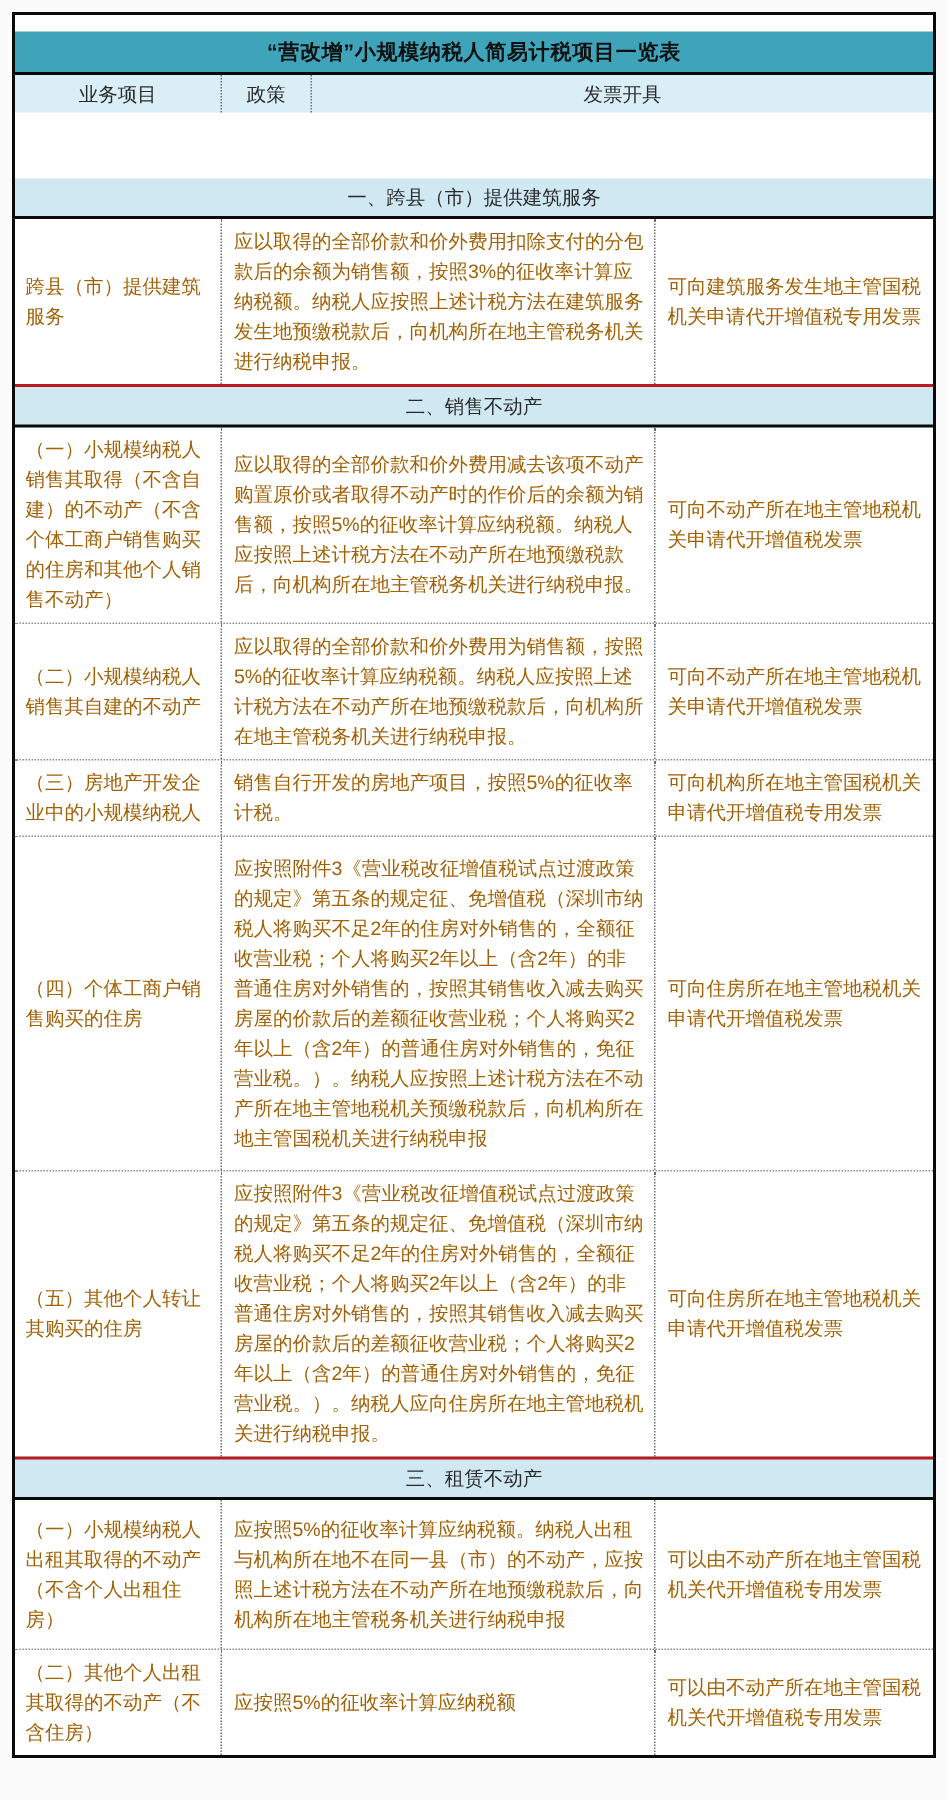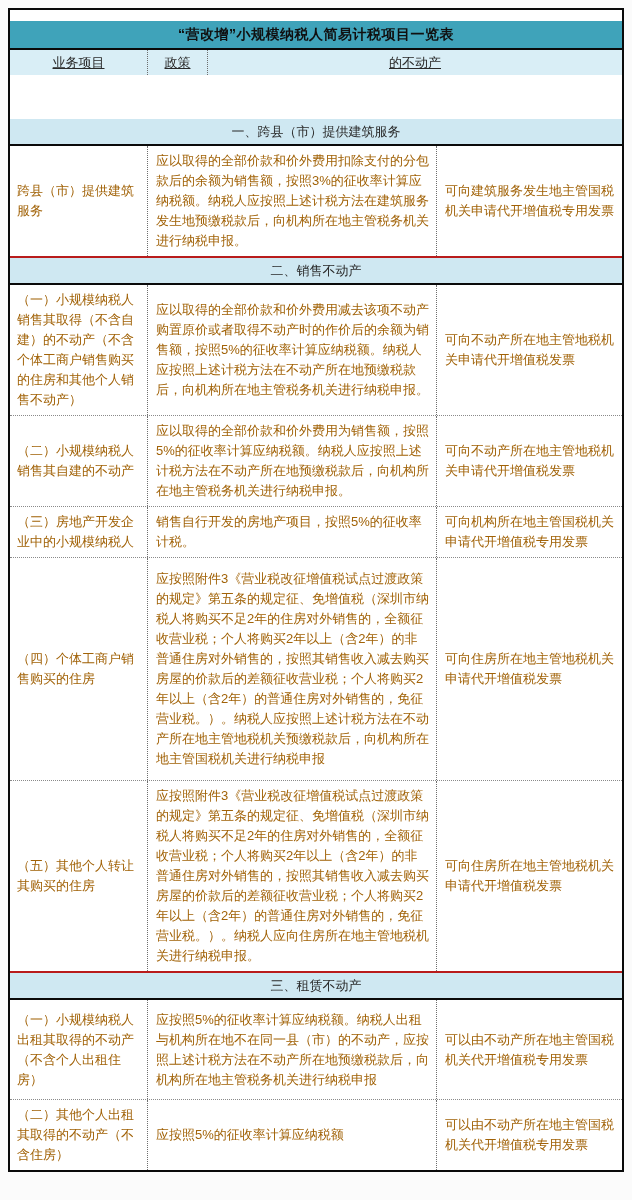--- a/index.html
+++ b/index.html
@@ -30,21 +30,20 @@
   .header-row{
     display:flex;
     background:#d9eef6;
     font-size:13px;
     align-items:stretch;
   }
   .header-row .hc{
     padding:4px 0 3px 0;
     text-align:center;
     box-sizing:border-box;
-    text-decoration:underline;
   }
   .header-row .hc1{width:137px;}
   .header-row .hc2{width:61px;border-left:1px dotted #6d6d6d;border-right:1px dotted #6d6d6d;}
   .header-row .hc3{flex:1;}
   .section-bar{
     background:#cfe8f2;
     font-size:13px;
     text-align:center;
     padding:4px 0 3px 0;
     border-top:2px solid #b91c1c;
@@ -83,21 +82,21 @@
 </head>
 <body>
 
 <div class="doc-table">
 
   <div class="title-bar">“营改增”小规模纳税人简易计税项目一览表</div>
 
   <div class="header-row">
     <div class="hc hc1">业务项目</div>
     <div class="hc hc2">政策</div>
-    <div class="hc hc3">的不动产</div>
+    <div class="hc hc3">发票开具</div>
   </div>
 
   <div class="section-bar" style="border-top:none;margin-top:44px;">一、跨县（市）提供建筑服务</div>
 
   <div class="data-row" style="min-height:106px;">
     <div class="cell c1">跨县（市）提供建筑服务</div>
     <div class="cell c2">应以取得的全部价款和价外费用扣除支付的分包款后的余额为销售额，按照3%的征收率计算应纳税额。纳税人应按照上述计税方法在建筑服务发生地预缴税款后，向机构所在地主管税务机关进行纳税申报。</div>
     <div class="cell c3">可向建筑服务发生地主管国税机关申请代开增值税专用发票</div>
   </div>
 

